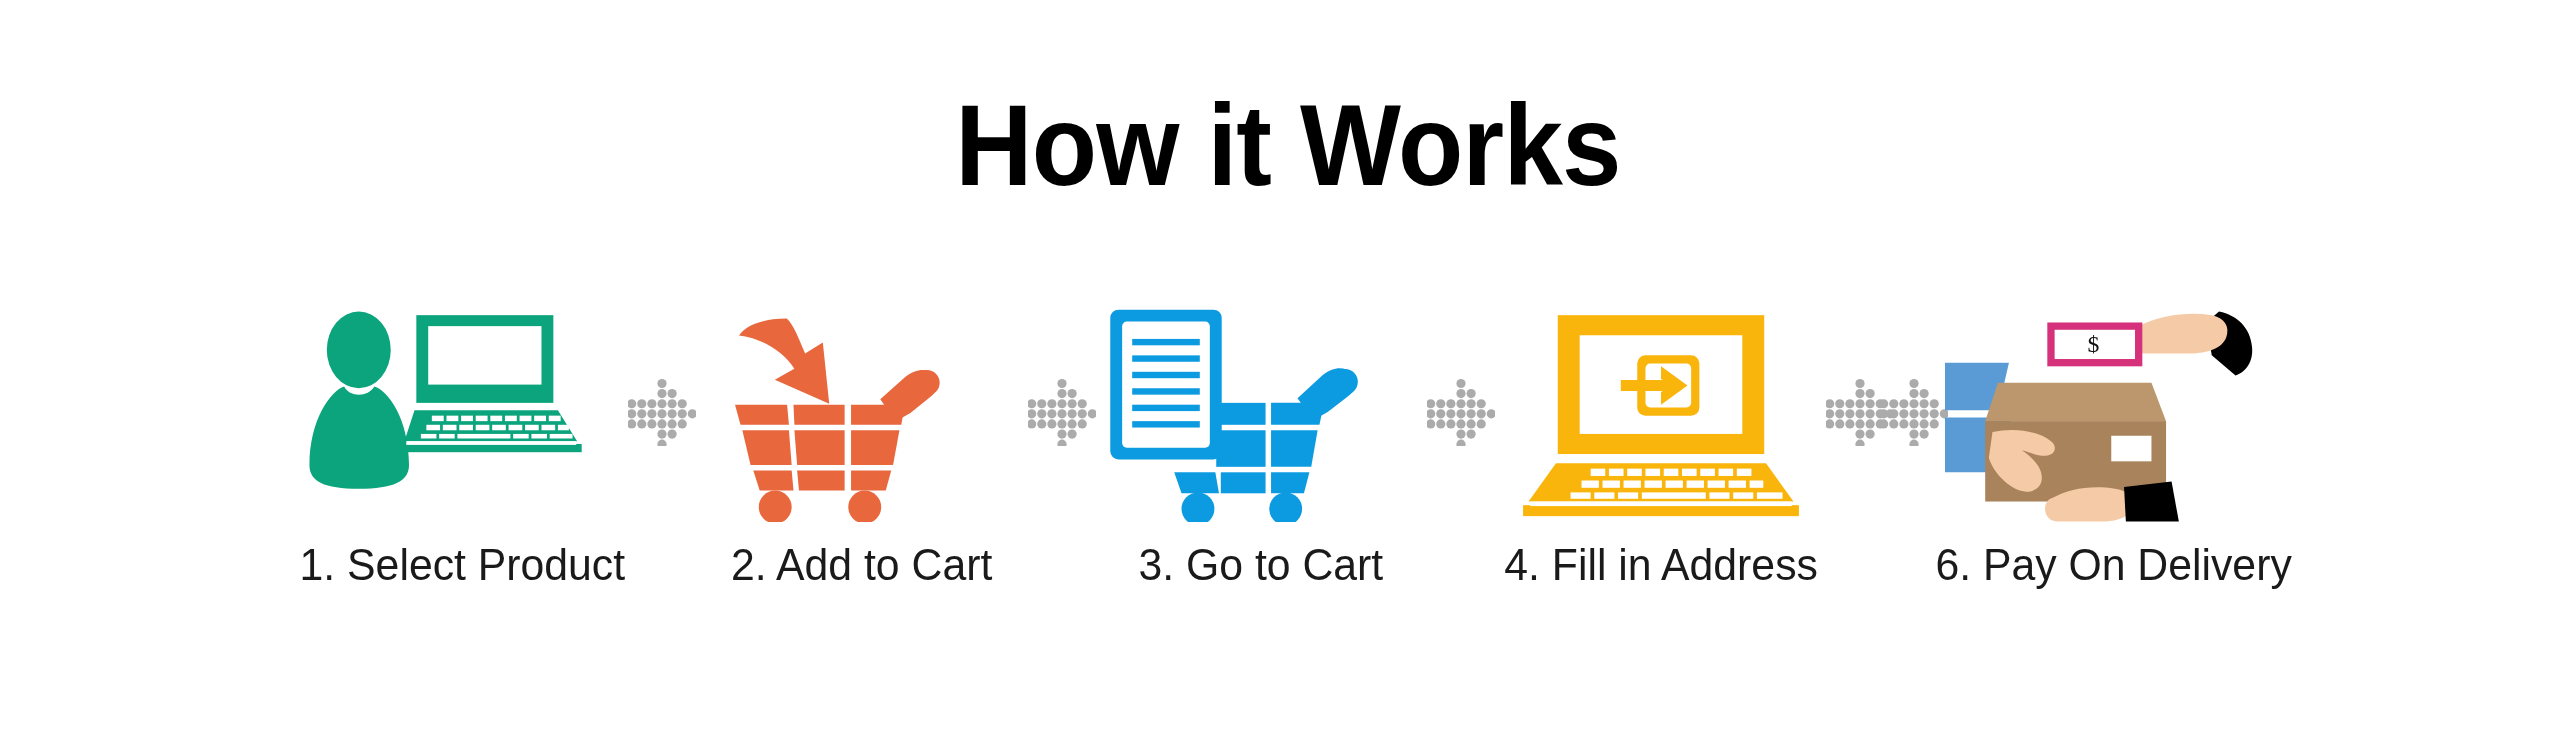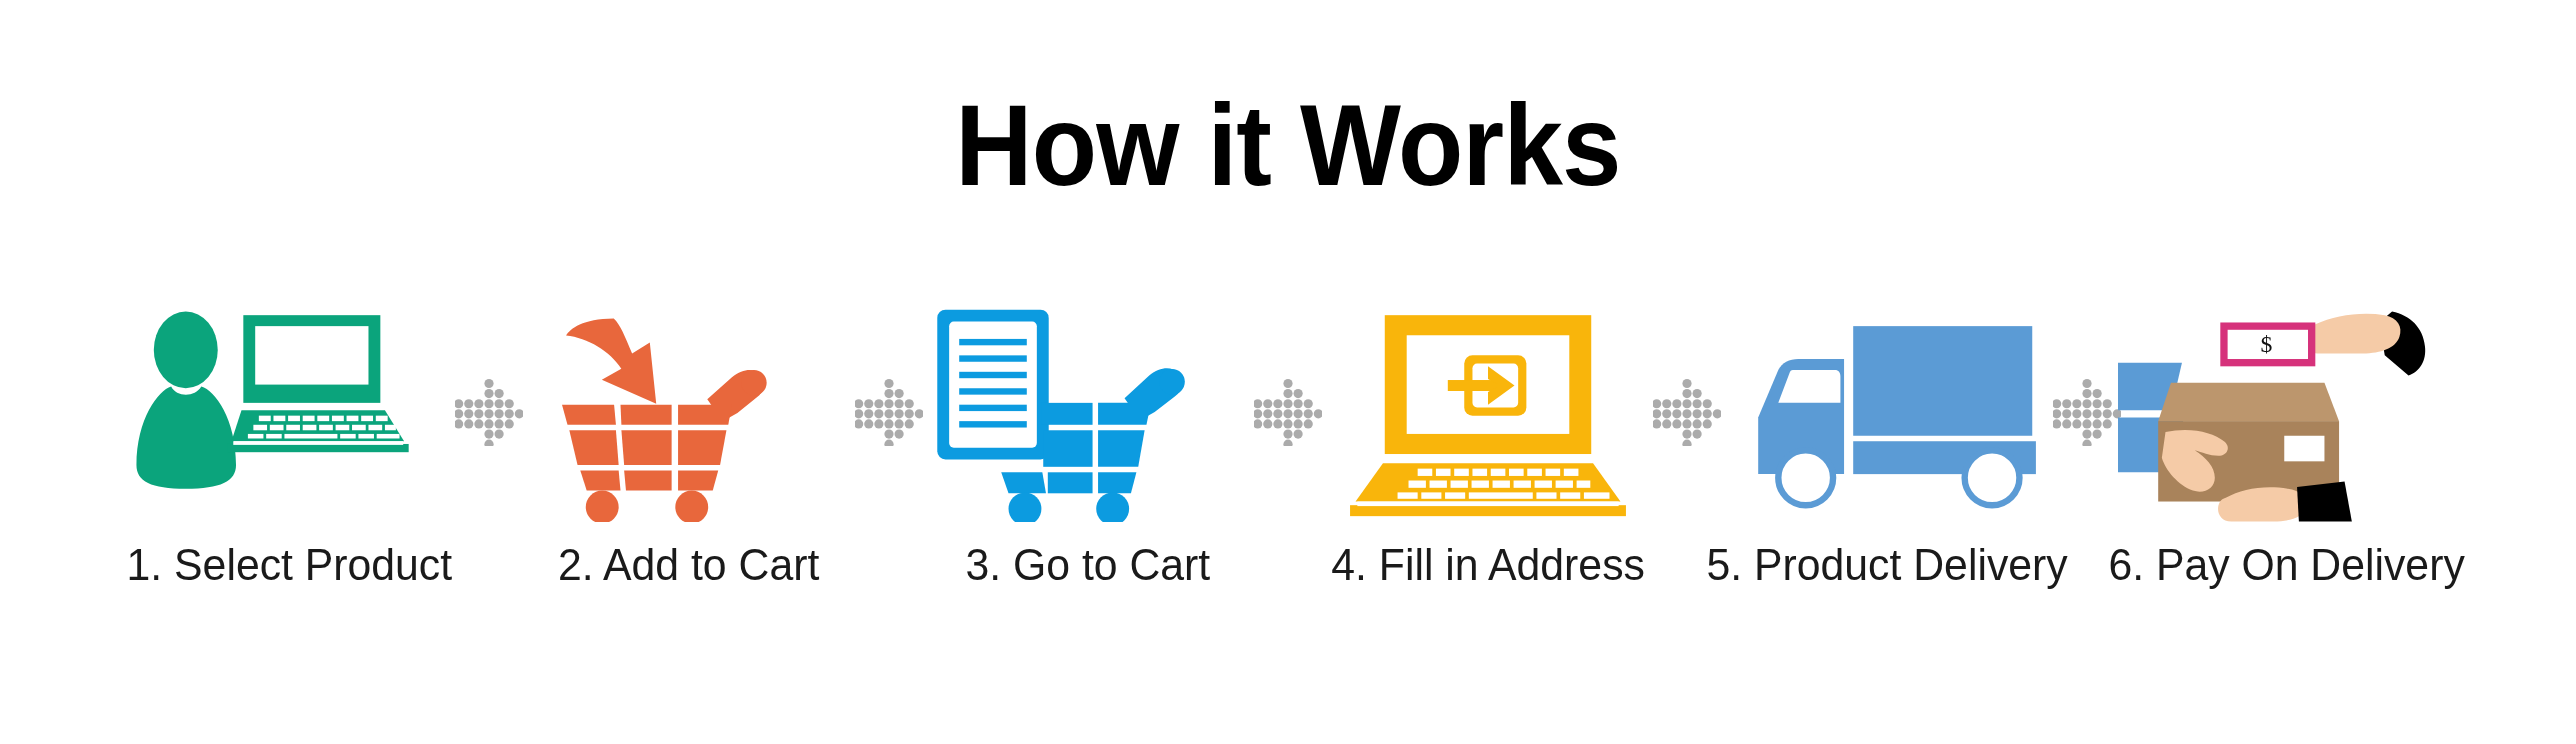--- a/index.html
+++ b/index.html
@@ -377,40 +377,20 @@
           <circle cx="37" cy="50" r="5"></circle>
             <circle cx="48" cy="50" r="5"></circle>
             <circle cx="59" cy="50" r="5"></circle>
           <circle cx="37" cy="61" r="5"></circle>
             <circle cx="48" cy="61" r="5"></circle>
           <circle cx="37" cy="72" r="5"></circle>
         </g>
       </svg>
     </div>
 
-    <div class="step">
-      <div class="art">
-        <svg viewBox="0 0 370 240" xmlns="http://www.w3.org/2000/svg">
-          <g fill="#5B9BD5">
-
-            <rect x="148" y="26" width="196" height="120"></rect>
-
-            <rect x="148" y="152" width="200" height="36"></rect>
-
-            <path d="M44 126 L66 74 C70 66 78 62 88 62 L138 62 L138 188 L44 188 Z"></path>
-
-            <path d="M82 74 L128 74 C132 74 134 77 134 81 L134 110 L66 110 L78 78 C79 75 80 74 82 74 Z" fill="#FFFFFF"></path>
-
-            <circle cx="96" cy="192" r="30" fill="#FFFFFF" stroke="#5B9BD5" stroke-width="7"></circle>
-            <circle cx="300" cy="192" r="30" fill="#FFFFFF" stroke="#5B9BD5" stroke-width="7"></circle>
-          </g>
-        </svg>
-      </div>
-      <div class="step-label">5. Product Delivery</div>
-    </div>
 
     <div class="sep">
       <svg width="68" height="68" viewBox="0 0 74 74" xmlns="http://www.w3.org/2000/svg">
         <g fill="#ABABAB">
           <circle cx="37" cy="6" r="5"></circle>
           <circle cx="37" cy="17" r="5"></circle>
             <circle cx="48" cy="17" r="5"></circle>
           <circle cx="4" cy="28" r="5"></circle>
             <circle cx="15" cy="28" r="5"></circle>
             <circle cx="26" cy="28" r="5"></circle>

